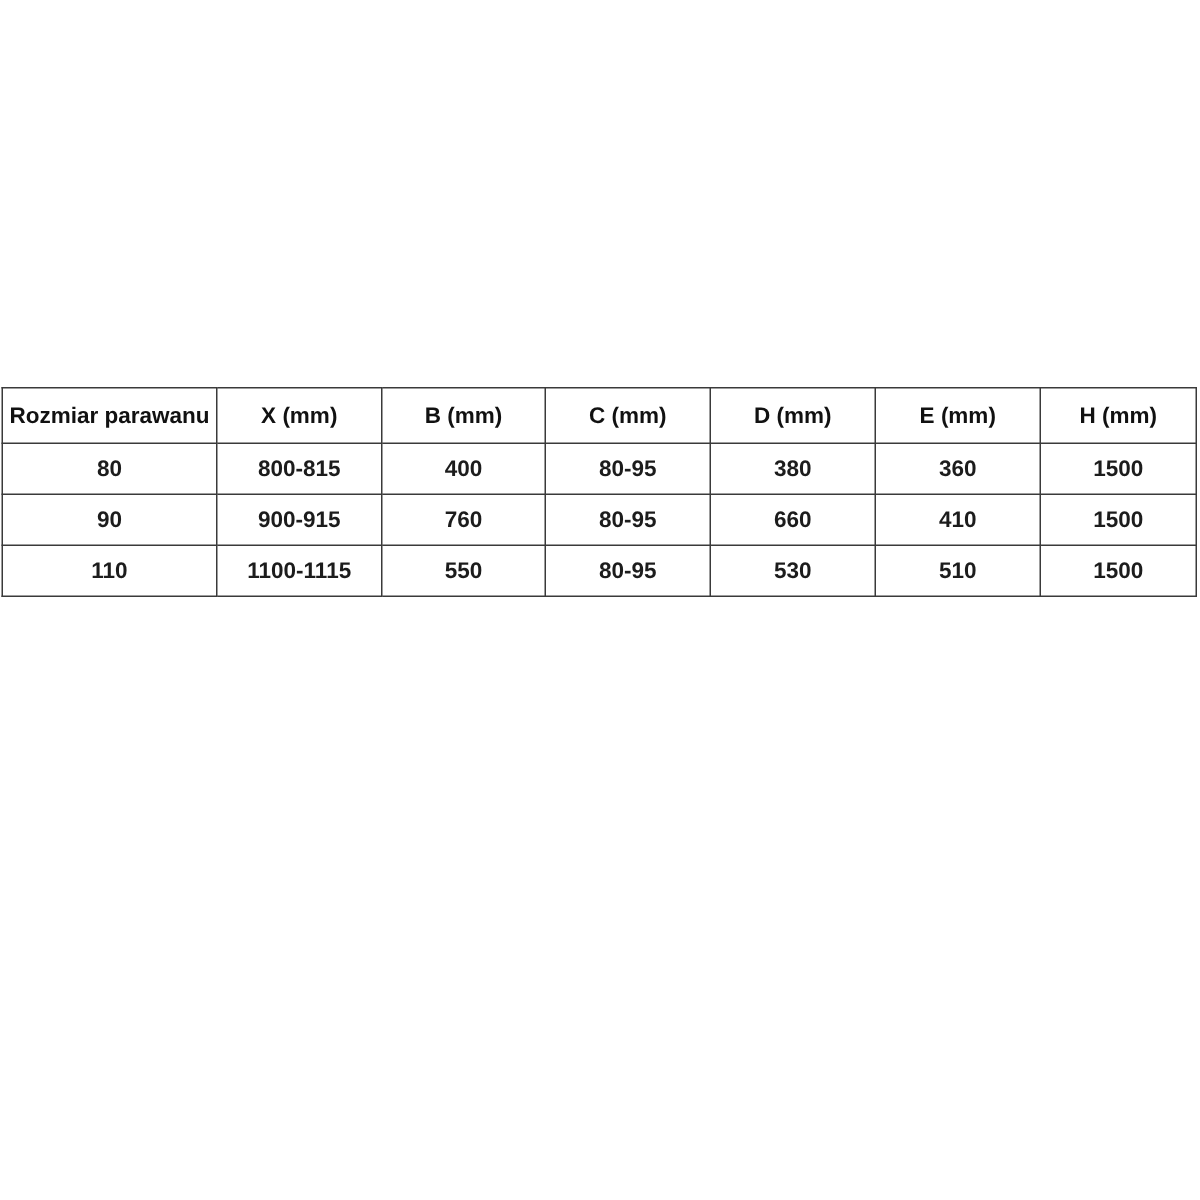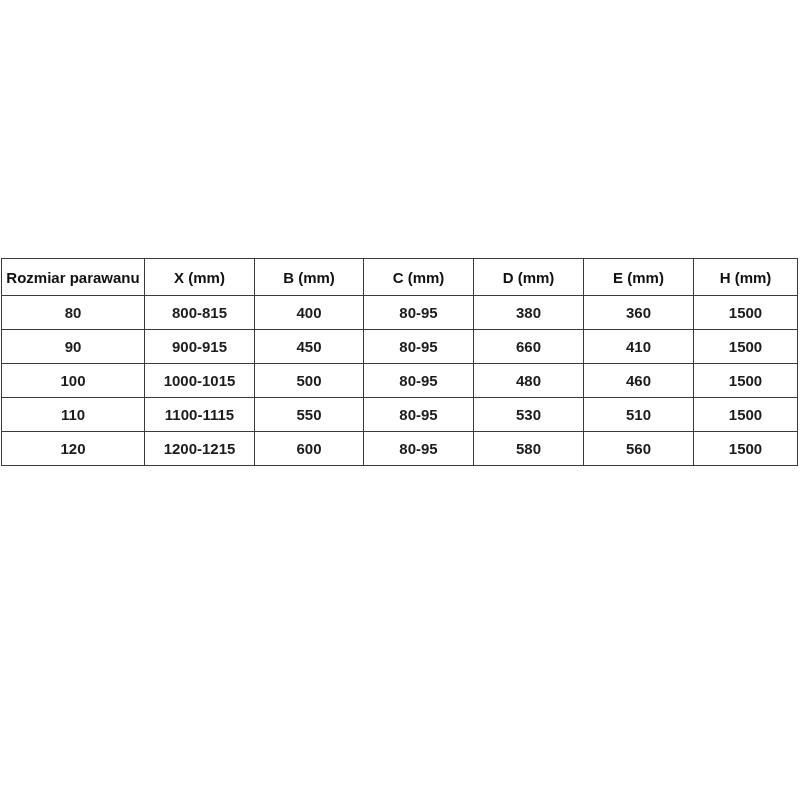--- a/index.html
+++ b/index.html
@@ -85,48 +85,30 @@
           <td>800-815</td>
           <td>400</td>
           <td>80-95</td>
           <td>380</td>
           <td>360</td>
           <td>1500</td>
         </tr>
         <tr>
           <td>90</td>
           <td>900-915</td>
-          <td>450</td>
+          <td>760</td>
           <td>80-95</td>
           <td>660</td>
           <td>410</td>
-          <td>1500</td>
-        </tr>
-        <tr>
-          <td>100</td>
-          <td>1000-1015</td>
-          <td>500</td>
-          <td>80-95</td>
-          <td>480</td>
-          <td>460</td>
           <td>1500</td>
         </tr>
         <tr>
           <td>110</td>
           <td>1100-1115</td>
           <td>550</td>
           <td>80-95</td>
           <td>530</td>
           <td>510</td>
           <td>1500</td>
         </tr>
-        <tr>
-          <td>120</td>
-          <td>1200-1215</td>
-          <td>600</td>
-          <td>80-95</td>
-          <td>580</td>
-          <td>560</td>
-          <td>1500</td>
-        </tr>
       </tbody>
   </table>
 </div>
 
 </body></html>

